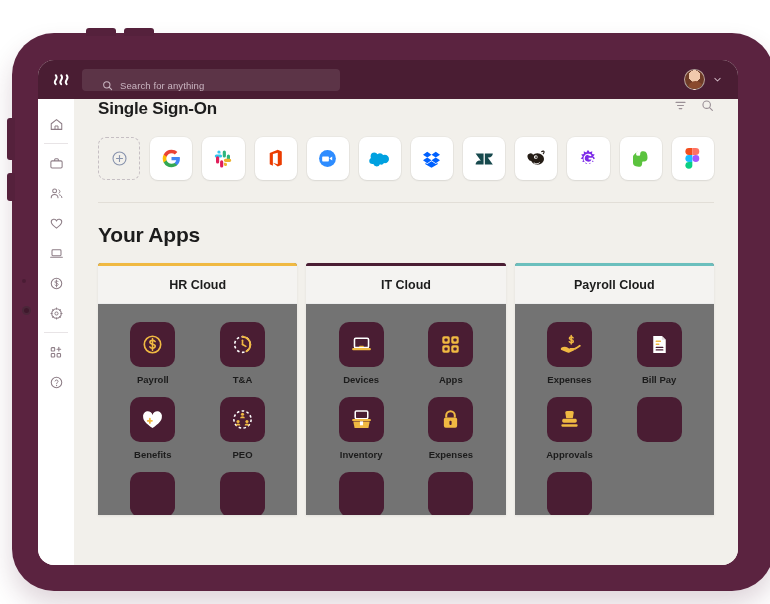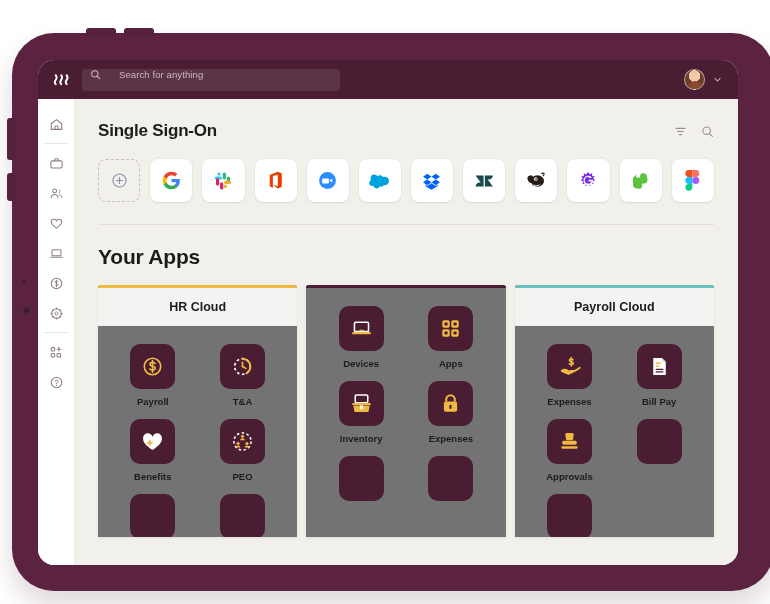--- a/index.html
+++ b/index.html
@@ -42,21 +42,21 @@
 
   
   .topbar {
     position:absolute; left:0; top:0; width:700px; height:39px;
     background:#4a1d33; display:flex; align-items:center; padding:0 14px;
   }
   .logo { width:22px; height:22px; display:flex; align-items:center; justify-content:center; margin-right:8px; }
   .logo svg { display:block; }
   .searchbox {
     flex: 0 0 258px; height:22px; background:rgba(255,255,255,.10);
-    border-radius:4px; display:flex; align-items:flex-start; padding:0 8px; gap:18px;
+    border-radius:4px; display:flex; align-items:flex-end; padding:0 20px; gap:7px;
   }
   .searchbox .ph { color:#c9b4c0; font-size:9.5px; letter-spacing:.1px; }
   .topbar-right { margin-left:auto; display:flex; align-items:center; gap:8px; padding-right:2px; }
   .avatar {
     width:21px; height:21px; border-radius:50%;
     background: radial-gradient(circle at 50% 32%, #f0c9ad 0 36%, #6e3b26 37% 70%, #4a2a1c 71% 100%);
     border:1.5px solid rgba(255,255,255,.55);
     overflow:hidden; position:relative;
   }
   .avatar::after{ content:""; position:absolute; left:3px; bottom:-1px; width:15px; height:9px; border-radius:8px 8px 0 0; background:#8a4a2e;}
@@ -73,21 +73,21 @@
     color:#8d7d86;
   }
   .side-item svg { width:15px; height:15px; display:block; }
   .side-sep { width:24px; height:1px; background:#e8e4e6; margin:4px 0; }
 
   
   .main {
     position:absolute; left:36px; top:39px; width:664px; height:466px;
     background:#f2f0eb; padding:0 24px; overflow:hidden;
   }
-  .section-head { display:flex; align-items:center; padding-top:22px; }
+  .section-head { display:flex; align-items:flex-start; }
   .section-title { font-size:17px; font-weight:bold; color:#1c1c1c; letter-spacing:-.2px; }
   .head-tools { margin-left:auto; display:flex; align-items:center; gap:14px; color:#9a9096; }
   .head-tools svg { width:13px; height:13px; display:block; }
 
   .sso-row { display:flex; gap:10px; margin-top:18px; }
   .sso-tile {
     width:43px; height:43px; background:#ffffff; border-radius:8px;
     display:flex; align-items:center; justify-content:center;
     box-shadow: 0 1px 2px rgba(0,0,0,.07), 0 0 0 1px rgba(0,0,0,.03);
   }
@@ -442,20 +442,23 @@
                 <div class="app-icon"></div>
               </div>
               <div class="app">
                 <div class="app-icon"></div>
               </div>
             </div>
           </div>
 
           <div class="card">
             <div class="card-accent" style="background:#4a1d33"></div>
+            <div class="card-head">
+              <span>IT Cloud</span>
+            </div>
             <div class="grid">
 
               <div class="app">
                 <div class="app-icon">
                   <svg viewBox="0 0 32 32" width="25" height="25">
                     <rect x="7" y="8" width="18" height="12" rx="1.6" fill="none" stroke="#ffffff" stroke-width="2"></rect>
                     <rect x="4" y="20.4" width="24" height="3" rx="1.4" fill="#f0b942"></rect>
                     <rect x="13" y="17.6" width="6" height="1.6" rx=".8" fill="#f0b942"></rect>
                   </svg>
                 </div>

